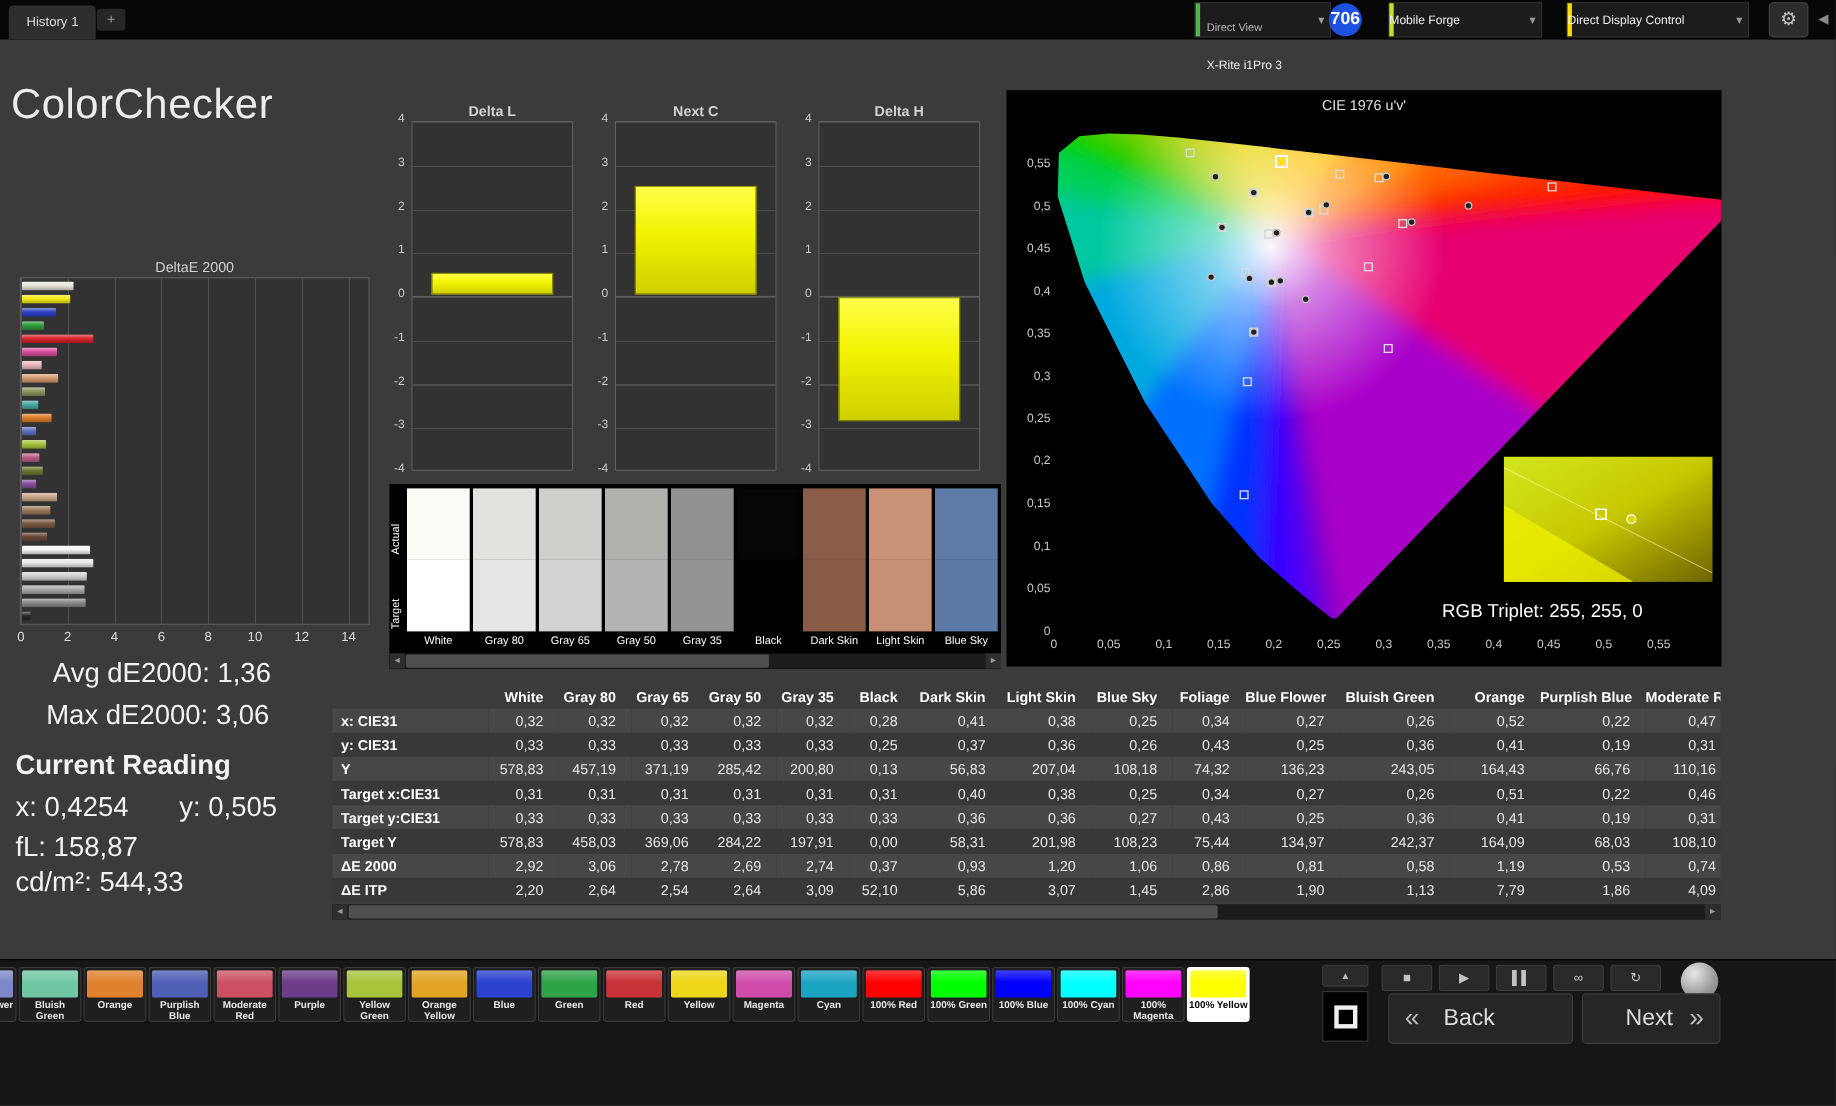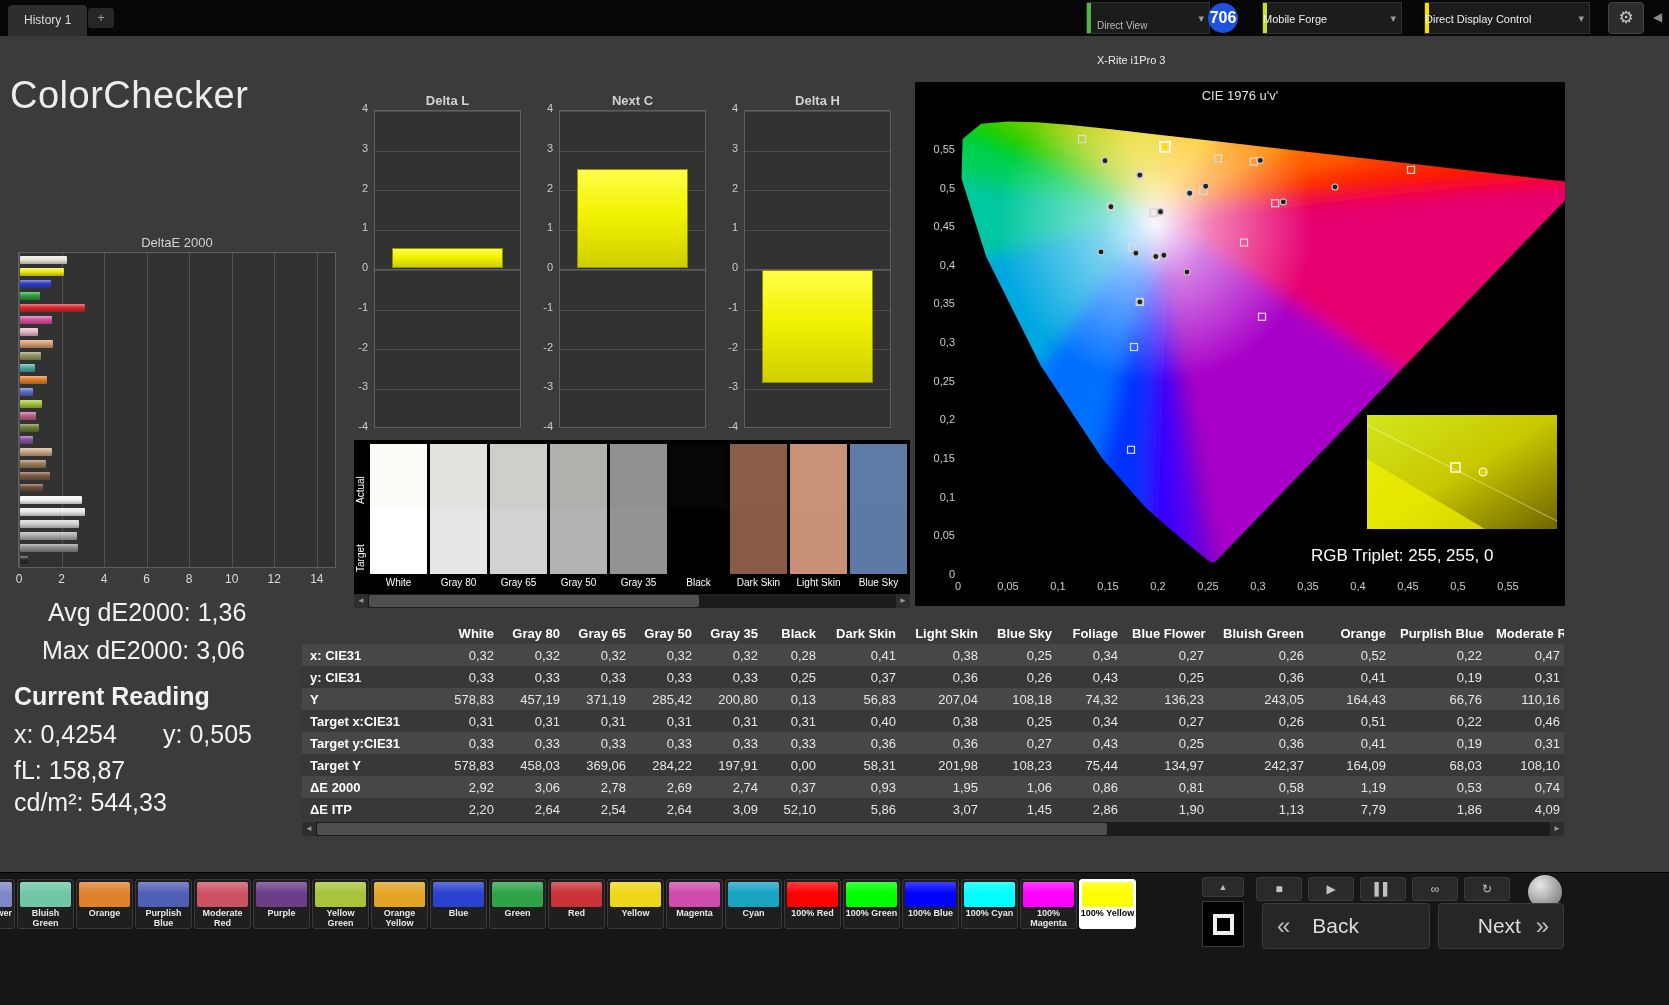--- a/index.html
+++ b/index.html
@@ -577,21 +577,21 @@
           </tr>
           <tr class="datarow">
             <td class="rlab">ΔE 2000</td>
             <td>2,92</td>
             <td>3,06</td>
             <td>2,78</td>
             <td>2,69</td>
             <td>2,74</td>
             <td>0,37</td>
             <td>0,93</td>
-            <td>1,95</td>
+            <td>1,20</td>
             <td>1,06</td>
             <td>0,86</td>
             <td>0,81</td>
             <td>0,58</td>
             <td>1,19</td>
             <td>0,53</td>
             <td>0,74</td>
           </tr>
           <tr class="datarow">
             <td class="rlab">ΔE ITP</td>

